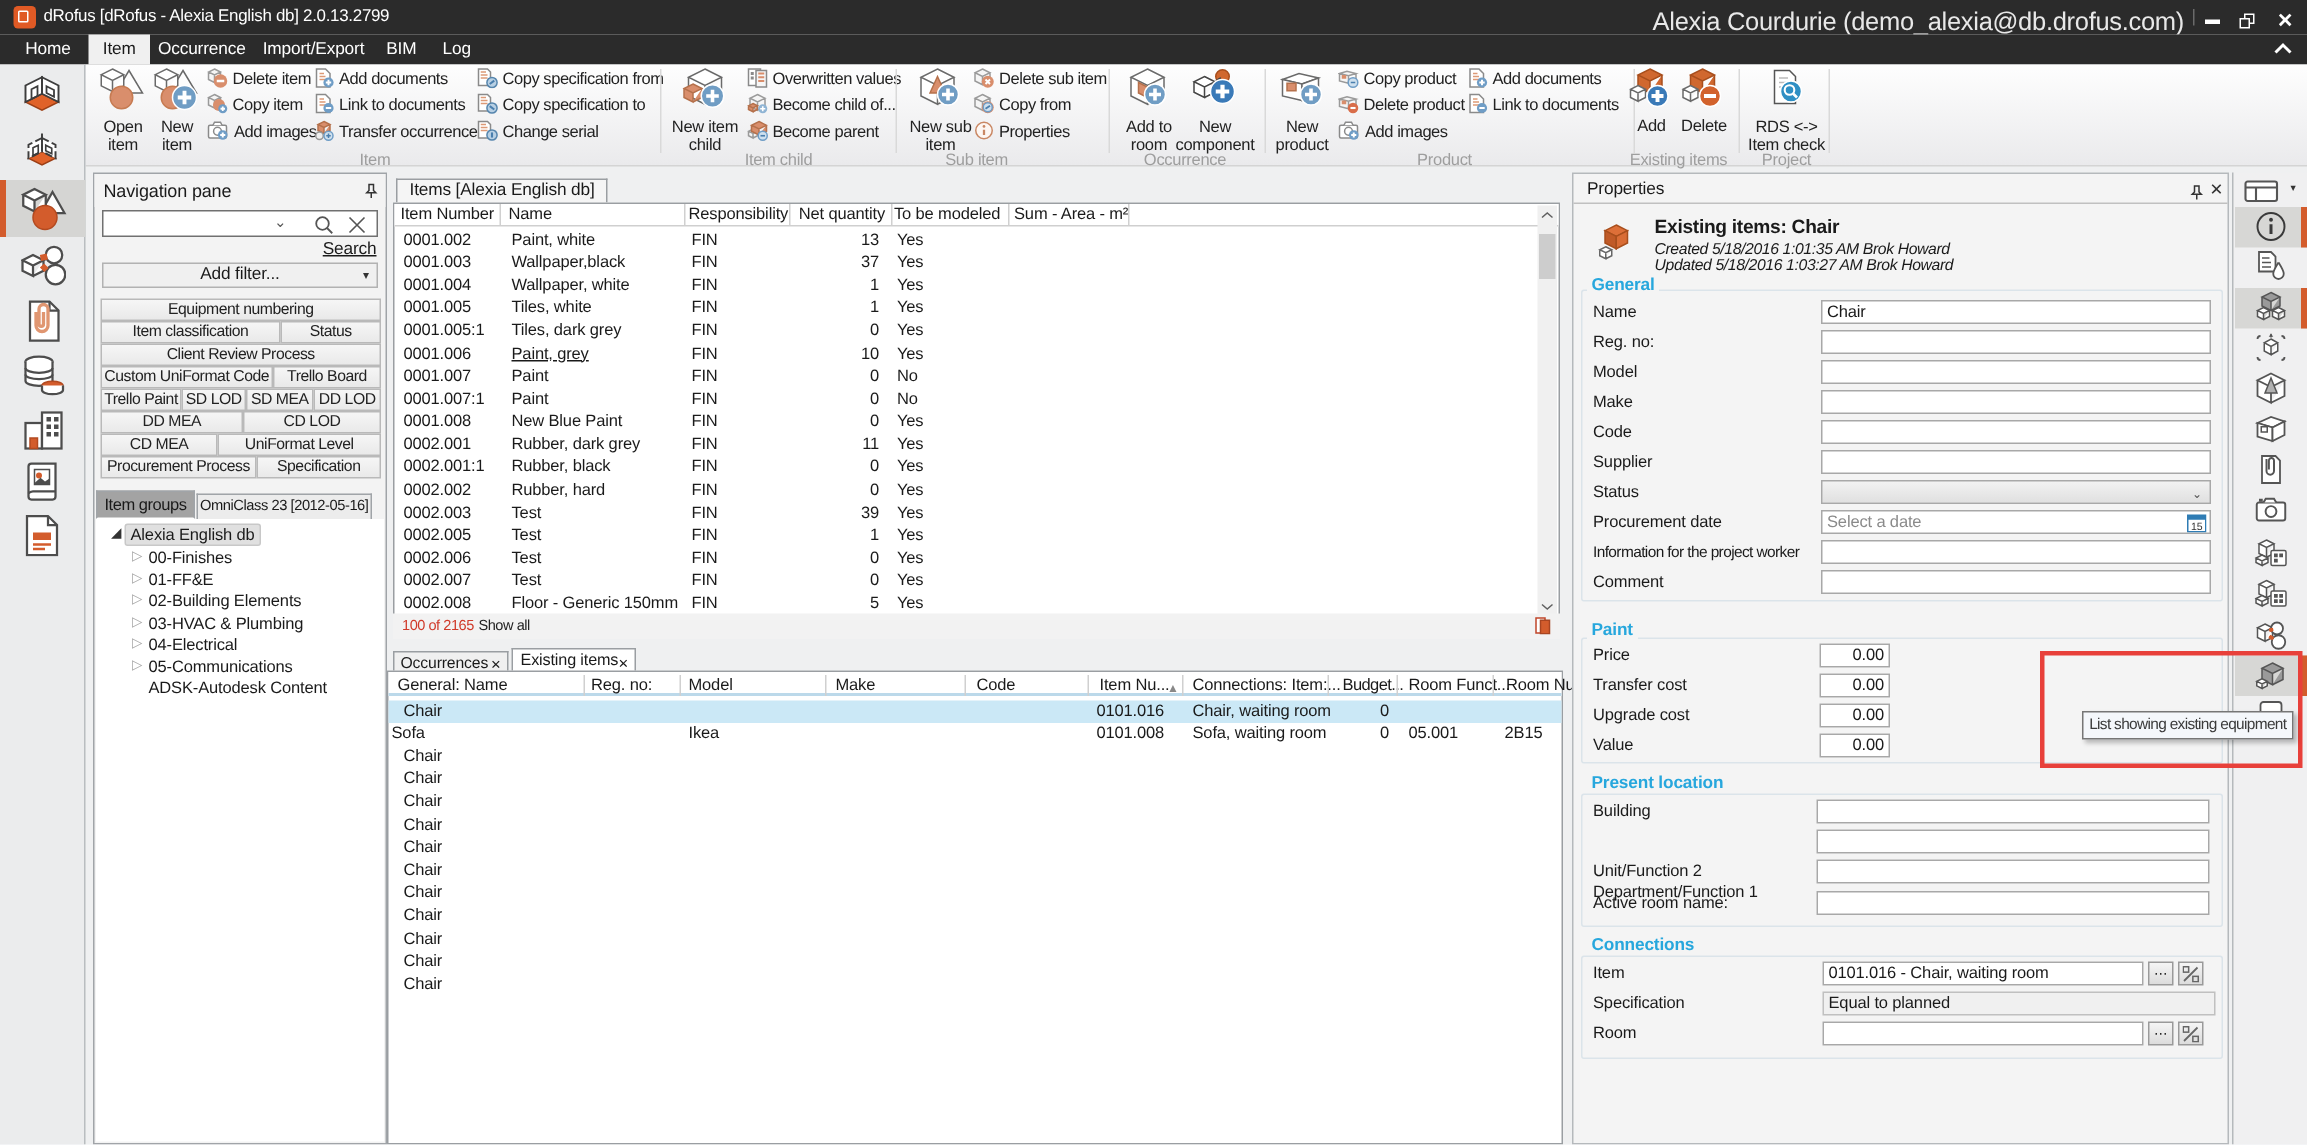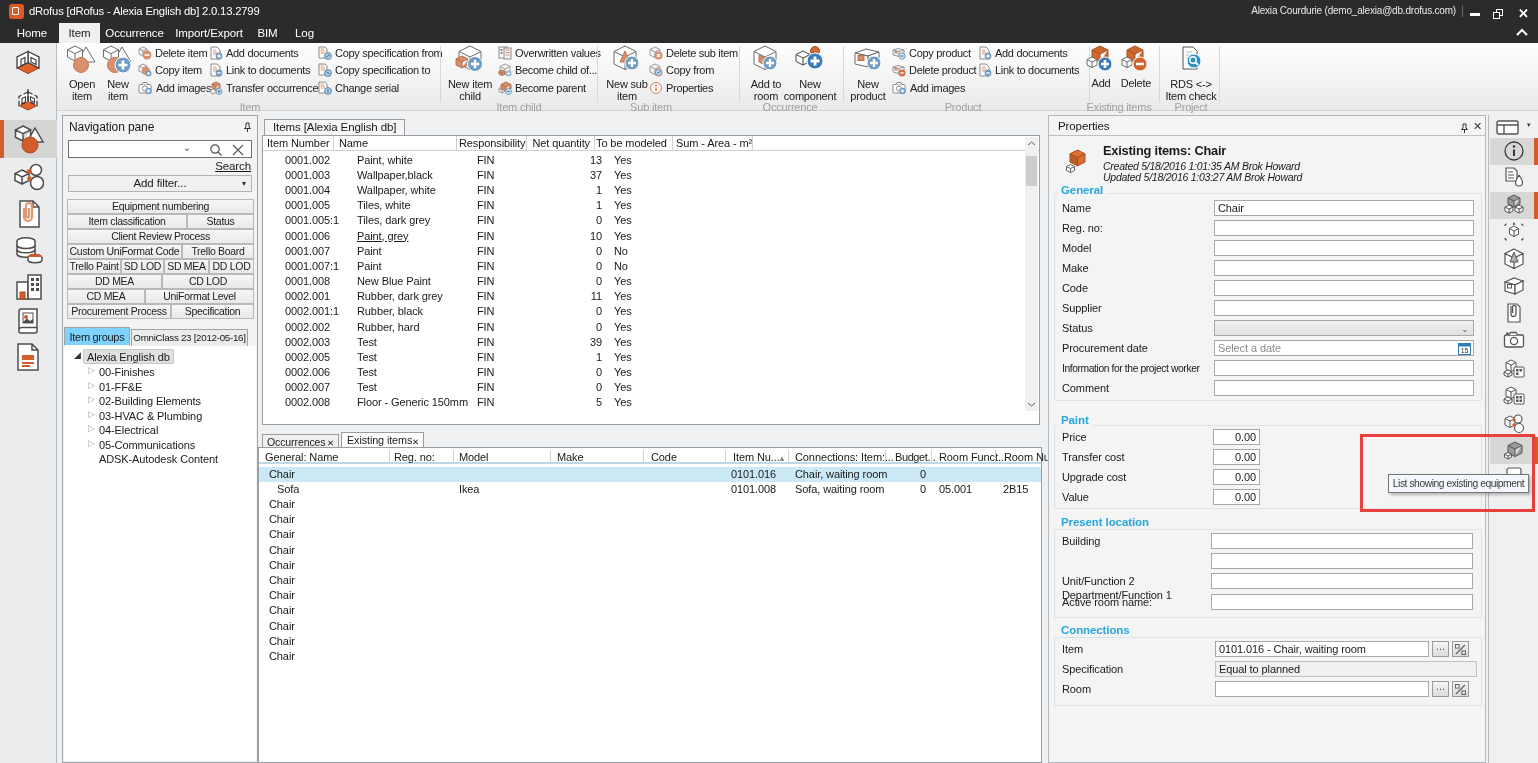--- a/index.html
+++ b/index.html
@@ -41,21 +41,21 @@
   .trow { position:absolute; font-size:11px; white-space:nowrap; height:15px; line-height:15px; }
   .texp { position:absolute; font-size:9px; color:#a8a8a8; }
 
   
   #itemspanel { left:262px; top:119px; width:778px; height:306px; }
   #itemstab { position:absolute; left:2px; top:0; height:16px; background:#f5f5f5; border:1px solid #9a9ea2; border-bottom:none; padding:0 8px; font-size:11.5px; line-height:15px; }
   #itemstable { position:absolute; left:0; top:16px; width:778px; height:290px; background:#fff; border:1px solid #9a9ea2; }
   .col-line { position:absolute; top:0; width:1px; height:14px; background:#d0d0d0; }
   #itemshead { position:absolute; left:0; top:0; width:776px; height:15px; border-bottom:1px solid #cfcfcf; background:#fff; font-size:11.5px; }
   .hcell { position:absolute; top:0; height:15px; line-height:14px; white-space:nowrap; font-size:11px; }
-  .irow { position:absolute; left:16px; width:762px; height:15px; font-size:11px; line-height:15px; white-space:nowrap; }
+  .irow { position:absolute; left:0; width:762px; height:15px; font-size:11px; line-height:15px; white-space:nowrap; }
   .irow span { position:absolute; }
   #itemsstatus { position:absolute; left:0; top:290px; width:778px; height:17px; background:#f2f2f2; font-size:9.7px; line-height:17px; letter-spacing:-0.3px; }
   #vscroll { position:absolute; right:1px; top:1px; width:13px; height:274px; background:#f0f0f0; }
 
   
   #bottabs { left:262px; top:432px; width:778px; height:15px; }
   #botpanel { left:258px; top:447px; width:784px; height:316px; background:#fff; border:1px solid #9a9ea2; }
   #bothead { position:absolute; left:0; top:0; width:782px; height:16px; border-bottom:2px solid #bcd9ea; background:#fff; font-size:11.5px; }
   .brow { position:absolute; left:0; width:782px; height:15px; font-size:11px; line-height:15px; }
   .brow span { position:absolute; }
@@ -78,21 +78,21 @@
   #redrect { left:1360px; top:434px; width:175px; height:78px; border:3px solid #e8403a; z-index:50; }
   #tooltip { left:1388px; top:474px; width:141px; height:19px; background:#f4f7fb; border:1px solid #767676; font-size:10.3px; line-height:17px; text-align:center; color:#3b3b3b; z-index:51; box-shadow:2px 2px 3px rgba(0,0,0,0.25); white-space:nowrap; letter-spacing:-0.45px; }
 </style>
 </head>
 <body>
 <div id="app">
   <div class="abs" id="titlebar">
     <div class="abs" style="left:9px;top:4px;width:15px;height:15px;background:#e05a25;border-radius:3px;"></div>
     <div class="abs" style="left:12px;top:7px;width:7px;height:8px;border:1.5px solid #fff;border-radius:1px;"></div>
     <div class="abs" style="left:29px;top:5px;font-size:11.3px;letter-spacing:-0.2px;">dRofus [dRofus - Alexia English db] 2.0.13.2799</div>
-    <div class="abs" style="right:82px;top:5px;font-size:10px;letter-spacing:-0.2px;color:#e8e8e8;">Alexia Courdurie (demo_alexia@db.drofus.com)</div>
+    <div class="abs" style="right:82px;top:5px;font-size:17px;letter-spacing:-0.2px;color:#e8e8e8;">Alexia Courdurie (demo_alexia@db.drofus.com)</div>
     <div class="abs" style="left:1462px;top:6px;width:1px;height:11px;background:#6a6a6a;"></div>
     <div class="abs" style="left:1470px;top:13px;width:10px;height:3px;background:#fff;"></div>
     <div class="abs" style="left:1496px;top:9px;width:7px;height:7px;border:1.5px solid #fff;"></div>
     <div class="abs" style="left:1493px;top:12px;width:7px;height:7px;border:1.5px solid #fff;background:#2b2b2b;"></div>
     <div class="abs" style="left:1518px;top:6px;font-size:13px;font-weight:bold;">✕</div>
   </div>
   <div class="abs" id="menubar">
     <div class="menutab" style="left:8px;width:48px;">Home</div>
     <div class="menutab sel" style="left:59px;width:41px;">Item</div>
     <div class="menutab" style="left:100px;width:69px;">Occurrence</div>
@@ -429,21 +429,21 @@
     <div class="nbtn" style="left:4px;top:143px;width:54px;height:15px;">Trello Paint</div>
     <div class="nbtn" style="left:58px;top:143px;width:43px;height:15px;">SD LOD</div>
     <div class="nbtn" style="left:101px;top:143px;width:45px;height:15px;">SD MEA</div>
     <div class="nbtn" style="left:146px;top:143px;width:45px;height:15px;">DD LOD</div>
     <div class="nbtn" style="left:4px;top:158px;width:95px;height:15px;">DD MEA</div>
     <div class="nbtn" style="left:99px;top:158px;width:92px;height:15px;">CD LOD</div>
     <div class="nbtn" style="left:4px;top:173px;width:78px;height:15px;">CD MEA</div>
     <div class="nbtn" style="left:82px;top:173px;width:109px;height:15px;">UniFormat Level</div>
     <div class="nbtn" style="left:4px;top:188px;width:104px;height:15px;">Procurement Process</div>
     <div class="nbtn" style="left:108px;top:188px;width:83px;height:15px;">Specification</div>
-    <div class="ntab" style="left:1px;top:211px;width:66px;height:19px;background:#7dd3fc;border:1px solid #a0a4a8;border-bottom:1px solid #fff;z-index:2;line-height:18px;font-size:11px;">Item groups</div>
+    <div class="ntab" style="left:1px;top:211px;width:66px;height:19px;background:#a3a3a3;border:1px solid #a0a4a8;border-bottom:1px solid #fff;z-index:2;line-height:18px;font-size:11px;">Item groups</div>
     <div class="ntab" style="left:68px;top:213px;width:117px;height:17px;background:#ececec;border:1px solid #a0a4a8;border-bottom:none;line-height:16px;font-size:9.8px;">OmniClass 23 [2012-05-16]</div>
     <div id="navtree" class="abs">
       <span class="texp" style="left:10px;top:4px;color:#333;">◢</span>
       <div class="trow" style="left:19px;top:3px;background:#e0e0e0;border-radius:2px;padding:0 3px;border:1px solid #c8c8c8;">Alexia English db</div>
       <span class="texp" style="left:24px;top:19px;">▷</span>
         <div class="trow" style="left:35px;top:19px;">00-Finishes</div>
       <span class="texp" style="left:24px;top:34px;">▷</span>
         <div class="trow" style="left:35px;top:34px;">01-FF&amp;E</div>
       <span class="texp" style="left:24px;top:48px;">▷</span>
         <div class="trow" style="left:35px;top:48px;">02-Building Elements</div>
@@ -596,20 +596,28 @@
       </div>
       <div id="vscroll">
         <svg width="9" height="5" viewBox="0 0 9 5" style="position:absolute;top:4px;left:2px;">
             <path d="M1 4 L4.5 1 L8 4" fill="none" stroke="#606060"></path>
           </svg>
         <svg width="9" height="5" viewBox="0 0 9 5" style="position:absolute;bottom:4px;left:2px;">
             <path d="M1 1 L4.5 4 L8 1" fill="none" stroke="#606060"></path>
           </svg>
         <div style="position:absolute;top:19px;left:1px;width:11px;height:30px;background:#cdcdcd;"></div>
       </div>
+    </div>
+    <div id="itemsstatus">
+      <span style="position:absolute;left:6px;color:#d03a2a;">100 of 2165</span>
+      <span style="position:absolute;left:57px;color:#222;">Show all</span>
+      <svg width="11" height="12" viewBox="0 0 11 12" style="position:absolute;right:6px;top:2px;">
+          <rect x="1" y="1" width="6" height="10" fill="#fff" stroke="#c0452a"></rect>
+          <rect x="4" y="2.5" width="6" height="9" fill="#d35c2c" stroke="#a84521"></rect>
+        </svg>
     </div>
   </div>
   <div class="abs" id="bottabs">
     <div style="position:absolute;left:0px;top:2px;width:77px;height:14px;background:#f0f0f0;border:1px solid #9a9ea2;border-bottom:none;font-size:10.5px;line-height:14px;padding-left:4px;">Occurrences<span style="position:absolute;right:4px;top:1px;font-size:8.5px;">✕</span></div>
     <div style="position:absolute;left:79px;top:0px;width:83px;height:16px;background:#fff;border:1px solid #9a9ea2;border-bottom:none;font-size:10.8px;line-height:15px;padding-left:5px;">Existing items<span style="position:absolute;right:4px;top:2px;font-size:8.5px;">✕</span></div>
   </div>
   <div class="abs" id="botpanel">
     <div id="bothead">
       <div class="hcell" style="left:6px;top:2px;">General: Name</div>
       <div class="hcell" style="left:135px;top:2px;">Reg. no:</div>
@@ -633,21 +641,21 @@
       <div class="col-line" style="left:736px;top:2px;"></div>
     </div>
     <div id="brows">
       <div class="brow" style="top:18.6px;background:#cbe8f6;">
           <span style="left:10px;">Chair</span>
           <span style="left:472px;">0101.016</span>
           <span style="left:536px;">Chair, waiting room</span>
           <span style="left:630px;width:37px;text-align:right;">0</span>
         </div>
       <div class="brow" style="top:33.8px;">
-          <span style="left:18px;">Sofa</span>
+          <span style="left:2px;">Sofa</span>
           <span style="left:200px;">Ikea</span>
           <span style="left:472px;">0101.008</span>
           <span style="left:536px;">Sofa, waiting room</span>
           <span style="left:630px;width:37px;text-align:right;">0</span>
           <span style="left:680px;">05.001</span>
           <span style="left:744px;">2B15</span>
         </div>
       <div class="brow" style="top:49.0px;">
           <span style="left:10px;">Chair</span>
         </div>

